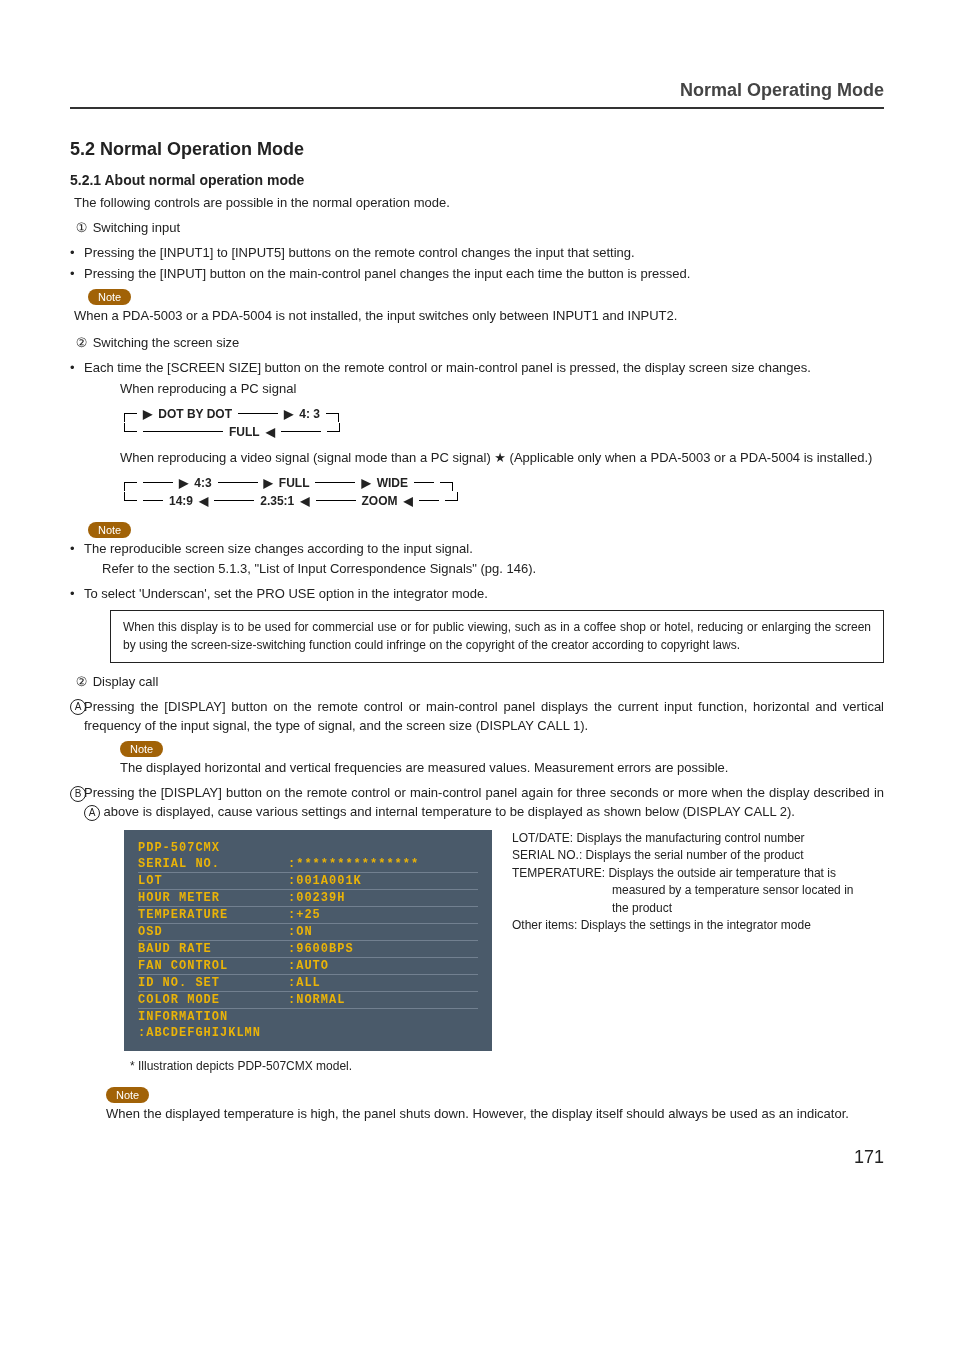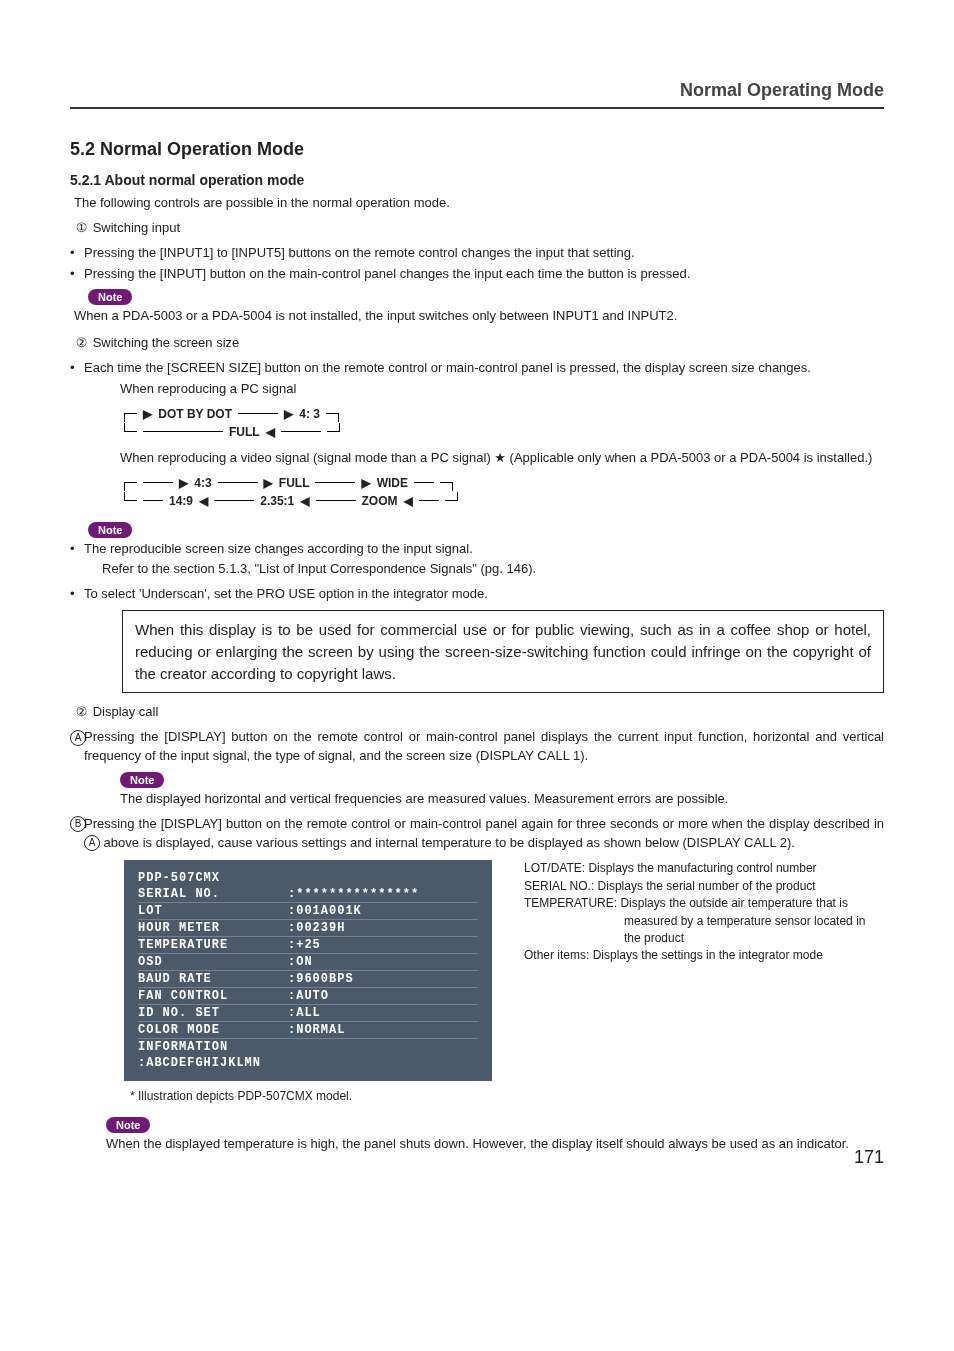--- a/index.html
+++ b/index.html
@@ -52,24 +52,24 @@
     font-size: 13px;
     line-height: 1.45;
     margin: 0 0 2px 0;
   }
   .bullet-row .mark {
     width: 14px;
     flex-shrink: 0;
   }
   .note-badge {
     display: inline-block;
-    background: #701a75;
+    background: #a16207;
     color: #fff;
     font-size: 11px;
-    font-weight: bold;
+    font-weight: normal;
     padding: 2px 10px;
     border-radius: 10px;
     margin: 4px 0 2px 0;
   }
   .flow-diagram {
     font-size: 12px;
     font-weight: bold;
     margin: 4px 0 8px 0;
     padding-left: 54px;
   }
@@ -77,35 +77,35 @@
     display: flex;
     align-items: center;
     gap: 6px;
     height: 18px;
   }
   .long-line { border-top: 1.5px solid #000; display:inline-block; height:0; }
   .flow-cell { white-space: nowrap; }
   .box-note {
     border: 1px solid #222;
     padding: 8px 12px;
-    font-size: 15px;
+    font-size: 12px;
     line-height: 1.45;
-    margin: 6px 0 10px 52px;
+    margin: 6px 0 10px 40px;
     text-align: justify;
   }
   .display-panel {
     background: #4a5a6a;
-    color: #ffffff;
+    color: #eab308;
     font-family: "Courier New", monospace;
     font-size: 12px;
     font-weight: bold;
     letter-spacing: 1px;
     padding: 10px 14px 10px 14px;
     width: 340px;
-    margin: 6px 12px 4px 54px;
+    margin: 6px 0 4px 54px;
   }
   .display-panel .row {
     display: flex;
     border-bottom: 1px solid #728090;
     padding: 1px 0;
   }
   .display-panel .row.noborder { border-bottom: none; }
   .display-panel .k { width: 150px; }
   .display-panel .v { flex: 1; }
   .two-col {

